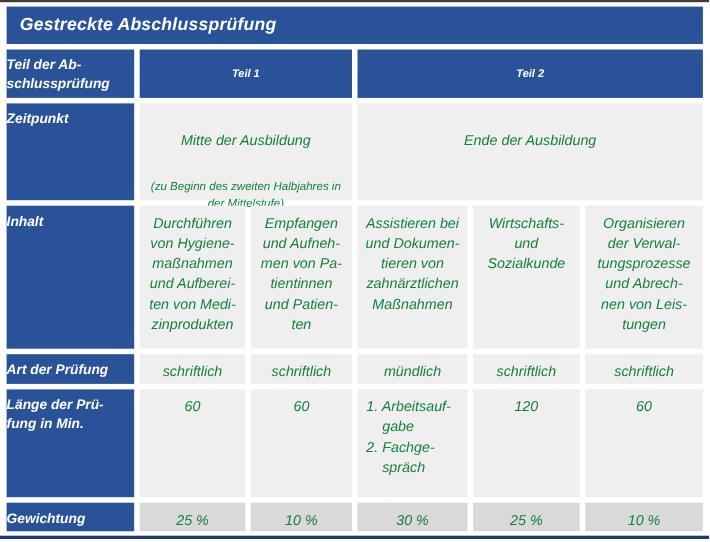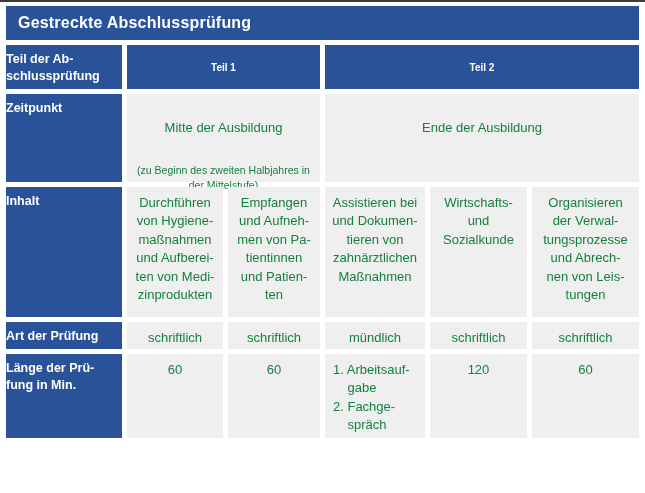--- a/index.html
+++ b/index.html
@@ -4,23 +4,24 @@
 <style>
   html, body {
     margin: 0;
     padding: 0;
     background: #ffffff;
     font-family: "Liberation Sans", sans-serif;
   }
   .stage {
     position: relative;
     width: 645px;
-    height: 438px;
+    height: 493px;
     background: #ffffff;
     overflow: hidden;
+    font-style: italic;
   }
   .top-rule {
     position: absolute;
     top: 0; left: 0;
     width: 645px; height: 2px;
     background: #3d3d3d;
   }
   .bottom-rule {
     position: absolute;
     top: 487px; left: 0;
@@ -152,20 +153,21 @@
     <div class="cell">60</div>
     <div class="cell leftlist">1. Arbeitsauf-
     gabe
 2. Fachge-
     spräch
 
     je max. 30</div>
     <div class="cell">120</div>
     <div class="cell">60</div>
 
+    <div class="blue rowhead">Gewichtung</div>
     <div class="cell darker">25 %</div>
     <div class="cell darker">10 %</div>
     <div class="cell darker">30 %</div>
     <div class="cell darker">25 %</div>
     <div class="cell darker">10 %</div>
 
   </div>
 
   <div class="bottom-rule"></div>
 </div>

